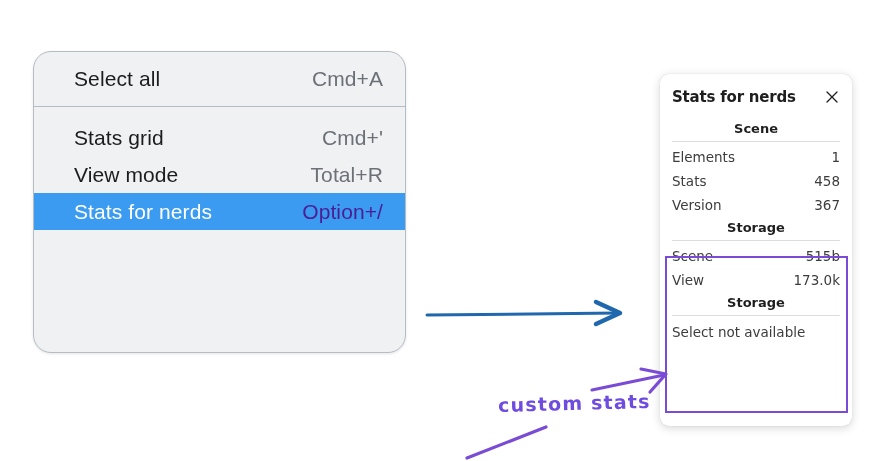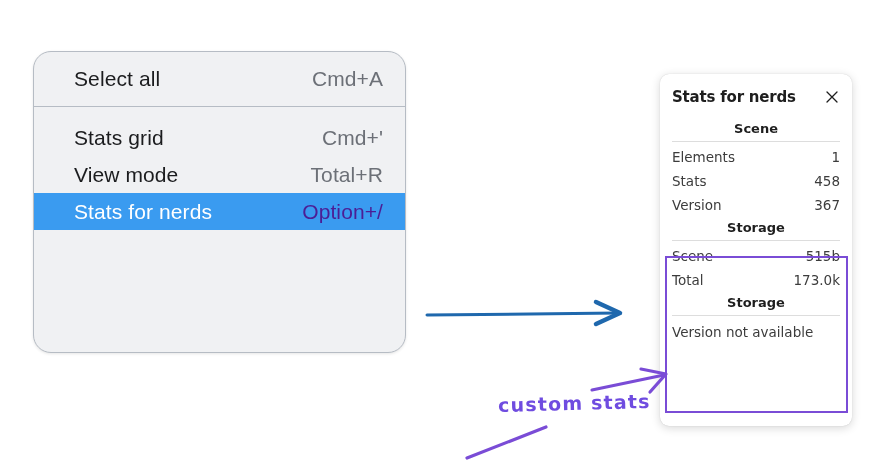--- a/index.html
+++ b/index.html
@@ -239,27 +239,27 @@
       <span class="v">367</span>
     </div>
 
     <div class="section-head">Storage</div>
     <div class="rule"></div>
     <div class="stat-row">
       <span class="k">Scene</span>
       <span class="v">515b</span>
     </div>
     <div class="stat-row">
-      <span class="k">Total</span>
+      <span class="k">View</span>
       <span class="v">173.0k</span>
     </div>
 
     <div class="section-head">Storage</div>
     <div class="rule"></div>
-    <div class="plain-row">Version not available</div>
+    <div class="plain-row">Select not available</div>
 
   </div>
 </div>
 
 <div id="custom-stats-highlight"></div>
 
 <div id="annotation-layer">
   <svg width="873" height="461" viewBox="0 0 873 461" aria-hidden="true">
 
     <g>

